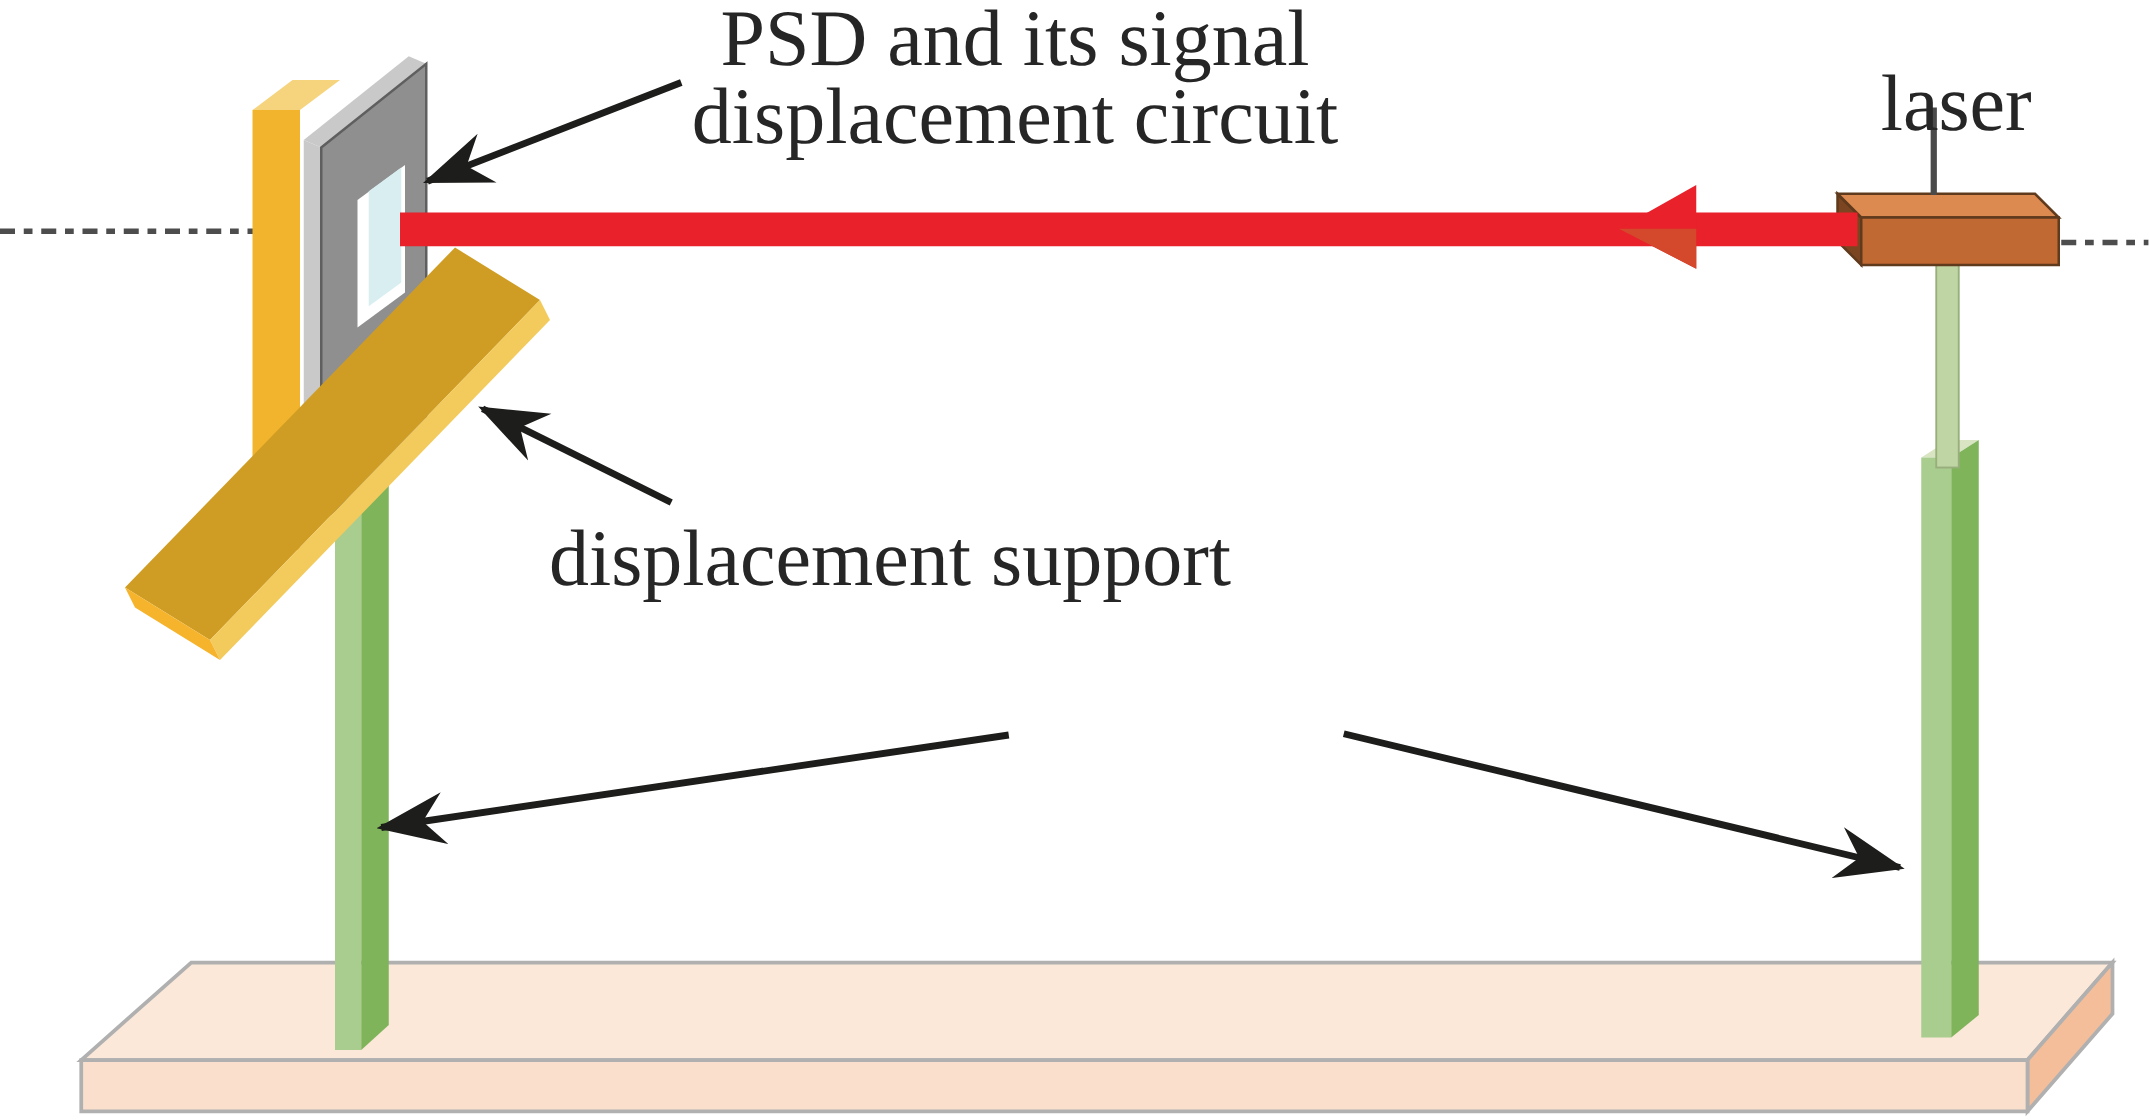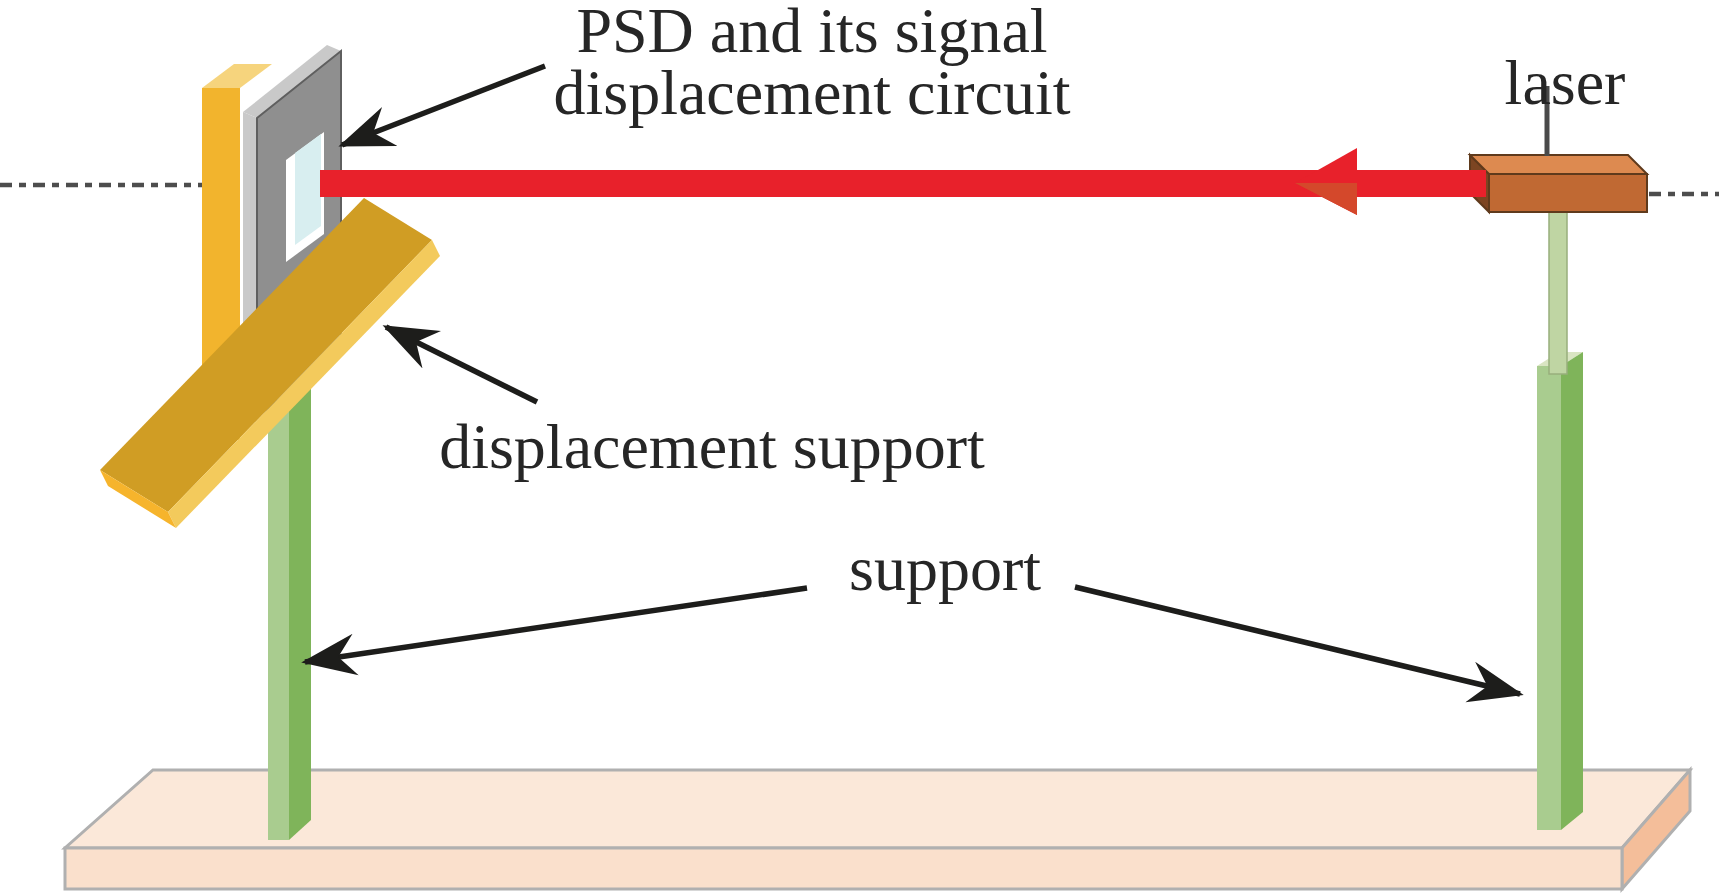--- a/index.html
+++ b/index.html
@@ -94,15 +94,14 @@
 
   <div class="lbl" style="left:512px;top:0px;width:600px;">
     <span class="ln">PSD and its signal</span>
     <span class="ln">displacement circuit</span>
   </div>
 
   <div class="lbl" style="left:1440px;top:8px;width:250px;margin-top:44px;">laser</div>
 
   <div class="lbl" style="left:412px;top:416px;width:600px;">displacement support</div>
 
-  <div class="lbl" style="left:795px;top:538px;width:300px;">support</div>
 
 </div>
 
 </body></html>

